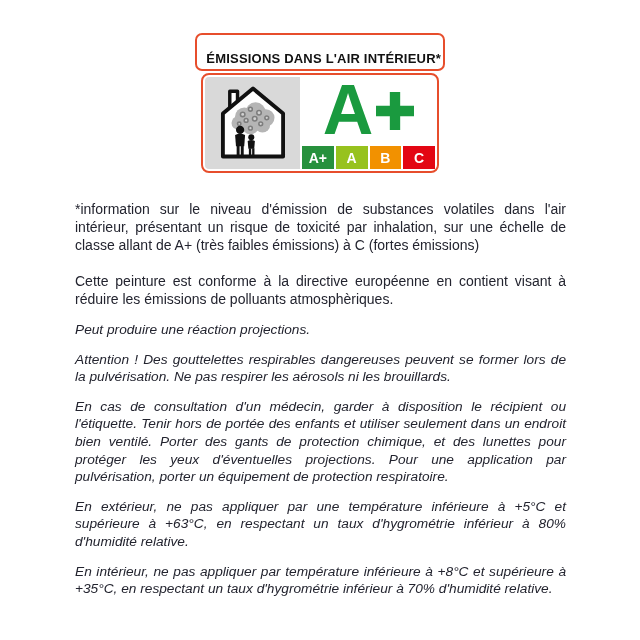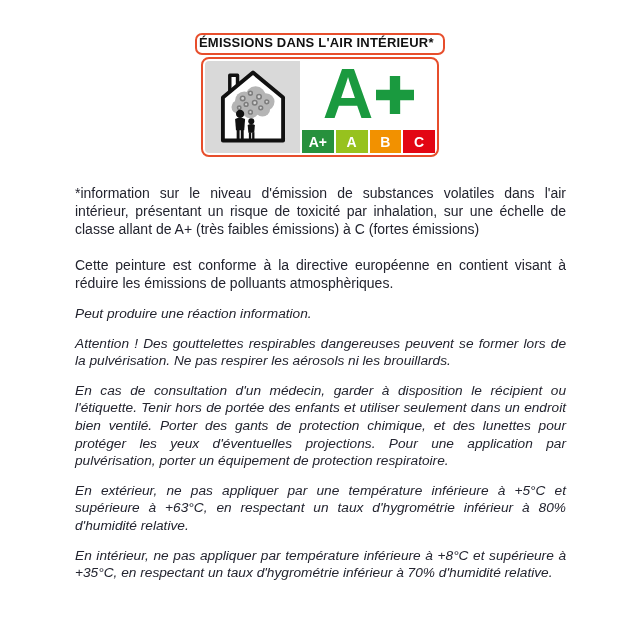--- a/index.html
+++ b/index.html
@@ -5,21 +5,21 @@
   html,body{margin:0;padding:0;background:#ffffff;}
   .page{
     position:relative;width:640px;height:640px;background:#ffffff;
     font-family:"Liberation Sans","DejaVu Sans",sans-serif;
     color:#23242f;overflow:hidden;
   }
   
   .logo-wrap{display:flex;flex-direction:column;align-items:center;padding-top:33px;}
   .logo-title{
     box-sizing:border-box;width:250px;border:2.5px solid #e74e2c;border-radius:7px;
-    background:#fff;text-align:left;padding:0 2px 3px;
+    background:#fff;text-align:right;padding:16px 2px 3px;
     font-size:13px;font-weight:bold;letter-spacing:.2px;color:#111;
     white-space:nowrap;
   }
   .logo-box{
     box-sizing:border-box;width:238px;height:100px;margin-top:2px;
     border:2.5px solid #e74e2c;border-radius:8px;background:#fff;
     display:flex;padding:2px;gap:2px;overflow:hidden;
   }
   .logo-house{
     width:95px;background:#d9d9d9;border-radius:4px 0 0 4px;
@@ -122,21 +122,21 @@
 
   <div class="text-block">
 
     <p class="intro">*information sur le niveau d'émission de substances volatiles dans l'air intérieur, présentant un risque de toxicité par inhalation, sur une échelle de classe allant de A+ (très faibles émissions) à C (fortes émissions)</p>
 
     <div class="reg-group">
       <p>Cette peinture est conforme à la directive européenne en contient visant à réduire les émissions de polluants atmosphèriques.</p>
     </div>
 
     <div class="warn-group">
-      <p>Peut produire une réaction information.</p>
+      <p>Peut produire une réaction projections.</p>
       <p>Attention ! Des gouttelettes respirables dangereuses peuvent se former lors de la pulvérisation. Ne pas respirer les aérosols ni les brouillards.</p>
       <p>En cas de consultation d'un médecin, garder à disposition le récipient ou l'étiquette. Tenir hors de portée des enfants et utiliser seulement dans un endroit bien ventilé. Porter des gants de protection chimique, et des lunettes pour protéger les yeux d'éventuelles projections. Pour une application par pulvérisation, porter un équipement de protection respiratoire.</p>
       <p>En extérieur, ne pas appliquer par une température inférieure à +5°C et supérieure à +63°C, en respectant un taux d'hygrométrie inférieur à 80% d'humidité relative.</p>
       <p>En intérieur, ne pas appliquer par température inférieure à +8°C et supérieure à +35°C, en respectant un taux d'hygrométrie inférieur à 70% d'humidité relative.</p>
     </div>
 
   </div>
 </div>
 
 </body></html>

